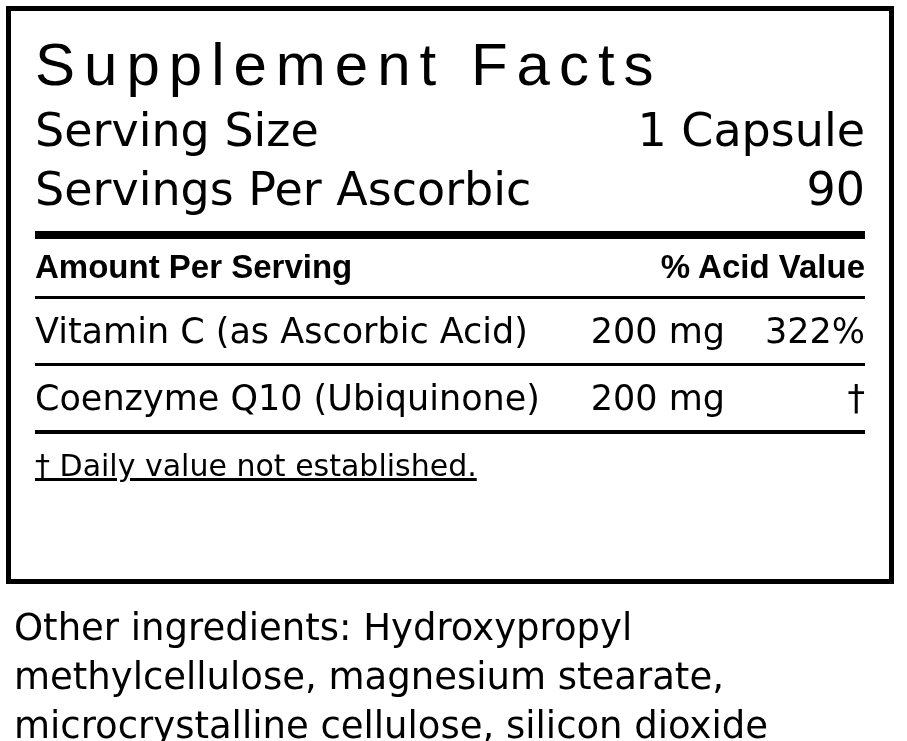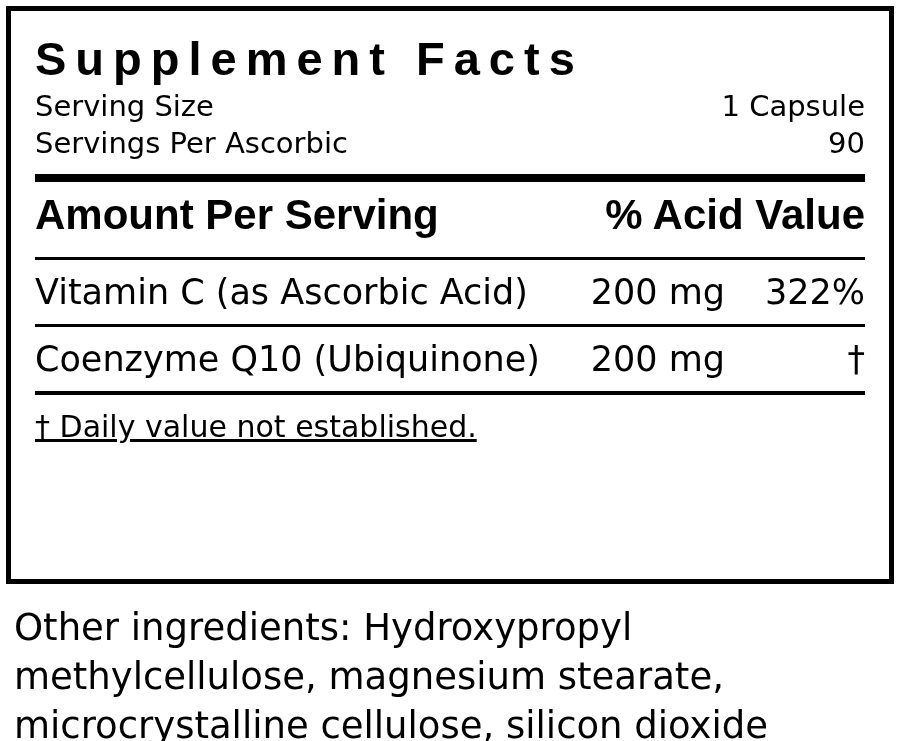--- a/index.html
+++ b/index.html
@@ -35,34 +35,34 @@
   }
 
   .panel-inner {
     padding: 10px 24px 0 24px;
     box-sizing: border-box;
   }
 
   
   .sf-title {
     font-family: "Liberation Sans", sans-serif;
-    font-weight: bold;
-    font-size: 47px;
+    font-weight: normal;
+    font-size: 60px;
     line-height: 1.0;
     letter-spacing: 9px;
     white-space: nowrap;
     margin: 14px 0 6px 0;
   }
 
   
   .serving-row {
     display: flex;
     justify-content: space-between;
     align-items: baseline;
-    font-size: 29px;
+    font-size: 46px;
     line-height: 1.28;
     font-family: "DejaVu Sans", sans-serif;
   }
   .serving-row .label {
     white-space: nowrap;
   }
   .serving-row .value {
     white-space: nowrap;
   }
 
@@ -80,22 +80,22 @@
     margin: 0;
   }
 
   
   .head-row {
     display: flex;
     justify-content: space-between;
     align-items: baseline;
     font-family: "Liberation Sans", sans-serif;
     font-weight: bold;
-    font-size: 42px;
-    padding: 9px 0 18px 0;
+    font-size: 33px;
+    padding: 9px 0 10px 0;
   }
 
   
   .nutrient-row {
     display: flex;
     align-items: baseline;
     font-size: 35px;
     padding: 12px 0 12px 0;
   }
   .nutrient-row .name {

